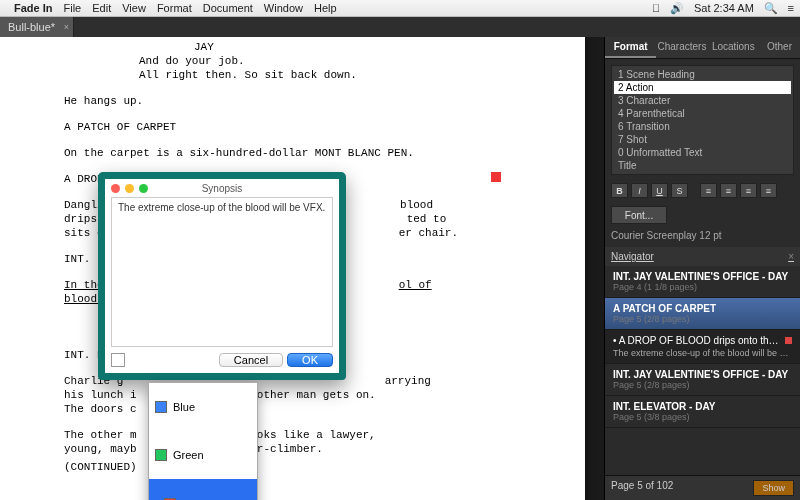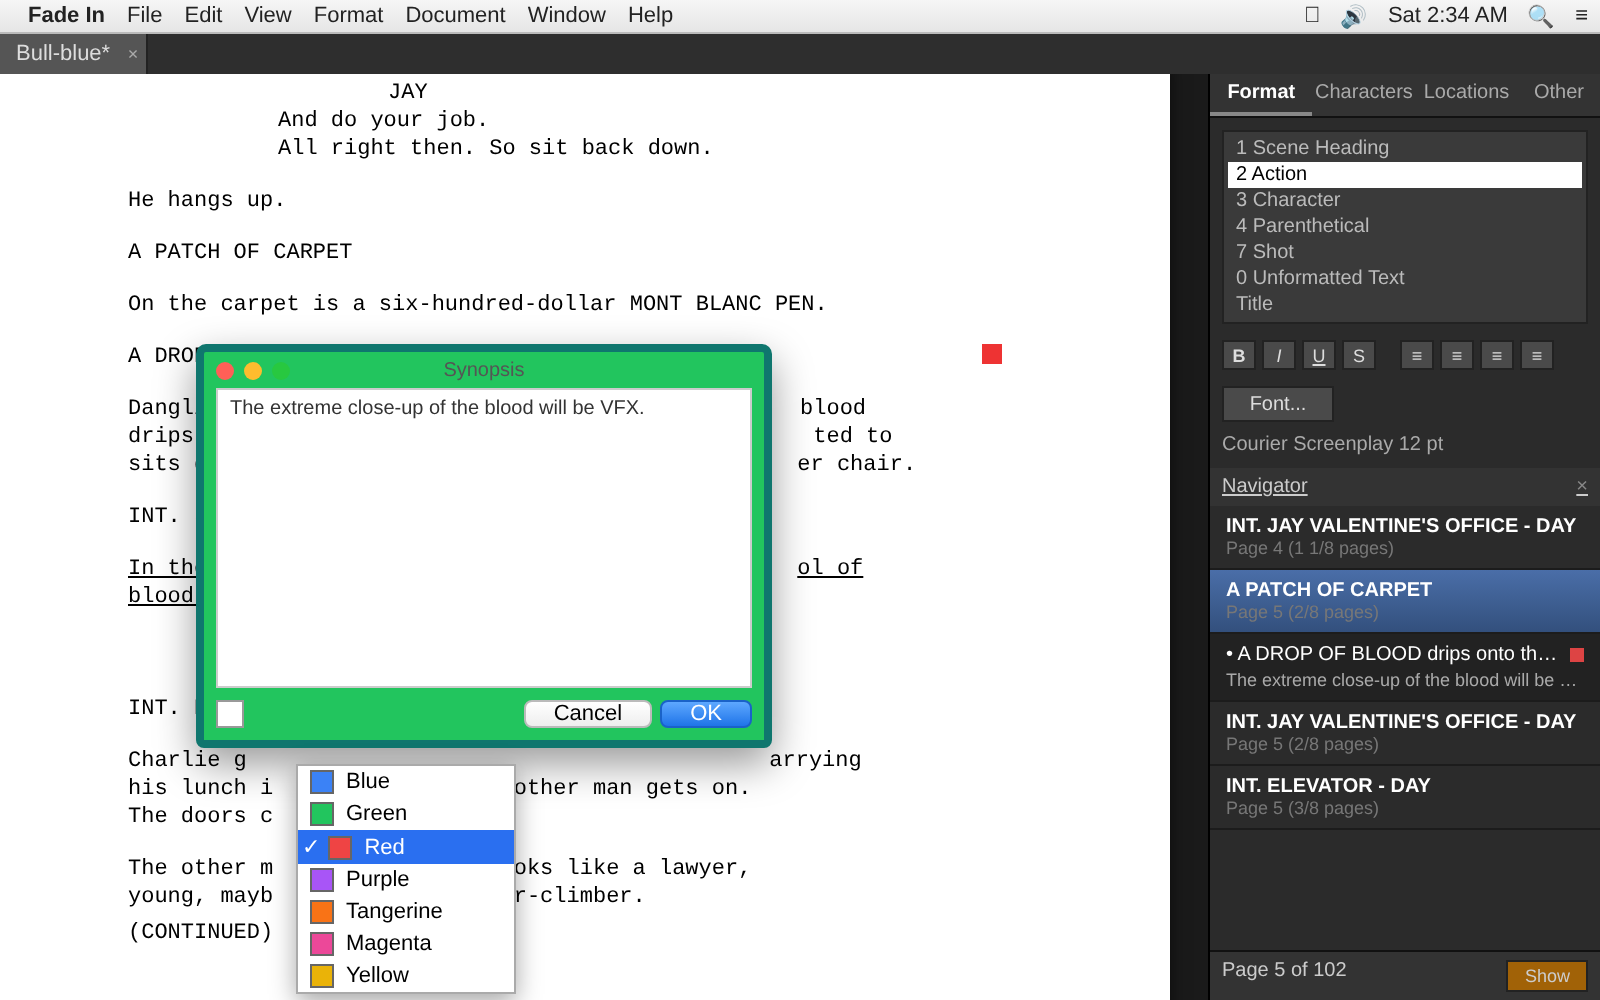--- a/index.html
+++ b/index.html
@@ -62,23 +62,23 @@
   .charname { margin-left:130px; }
   .dialog { margin-left:75px; width:280px; }
   .para { margin-top:12px; }
   .uline { text-decoration:underline; }
   .redsq { position:absolute; right:20px; width:10px; height:10px; background:#e33; }
   .continued { margin-top:4px; }
   
   .modal {
     position:absolute;
     left:98px; top:135px;
-    width:288px;
-    background:#22c55e;
-    border:4px solid #0f766e;
+    width:248px;
+    background:#ffffff;
+    border:7px solid #0f766e;
     border-radius:5px 5px 4px 4px;
     box-shadow:0 8px 20px rgba(0,0,0,0.4);
   }
   .modal-title {
     height:18px; display:flex; align-items:center; justify-content:center;
     font-size:10px; color:#555; position:relative;
     border-top-left-radius:5px; border-top-right-radius:5px;
   }
   .traffic { position:absolute; left:6px; display:flex; gap:5px; }
   .traffic span { width:9px; height:9px; border-radius:50%; display:inline-block; }
@@ -103,21 +103,21 @@
   
   .colordrop {
     position:absolute;
     left:148px; top:345px;
     width:110px;
     background:#fff;
     border:1px solid #aaa;
     box-shadow:0 4px 12px rgba(0,0,0,0.35);
     font-size:11px;
   }
-  .colordrop .opt { display:flex; align-items:center; padding:2px 6px; gap:6px; }
+  .colordrop .opt { display:flex; align-items:center; padding:18px 6px; gap:6px; }
   .colordrop .opt.sel { background:#2a6ff0; color:#fff; }
   .colordrop .sw { width:12px; height:12px; border:1px solid #666; }
   
   .rightcol {
     width:196px; background:#2b2b2b; color:#ccc;
     display:flex; flex-direction:column;
     font-size:10px;
     border-left:1px solid #000;
   }
   .rtabs { display:flex; background:#333; border-bottom:1px solid #111; }
@@ -298,20 +298,21 @@
       <div class="rtab">Characters</div>
       <div class="rtab">Locations</div>
       <div class="rtab small">Other</div>
     </div>
     <div class="panel">
       <div class="stylelist">
         <div class="sitem">1 Scene Heading</div>
         <div class="sitem sel">2 Action</div>
         <div class="sitem">3 Character</div>
         <div class="sitem">4 Parenthetical</div>
+        <div class="sitem">6 Transition</div>
         <div class="sitem">7 Shot</div>
         <div class="sitem">0 Unformatted Text</div>
         <div class="sitem">Title</div>
       </div>
       <div class="toolbar-row">
         <div class="tb" style="font-weight:bold">B</div>
         <div class="tb" style="font-style:italic">I</div>
         <div class="tb" style="text-decoration:underline">U</div>
         <div class="tb">S</div>
         <div style="width:6px"></div>

